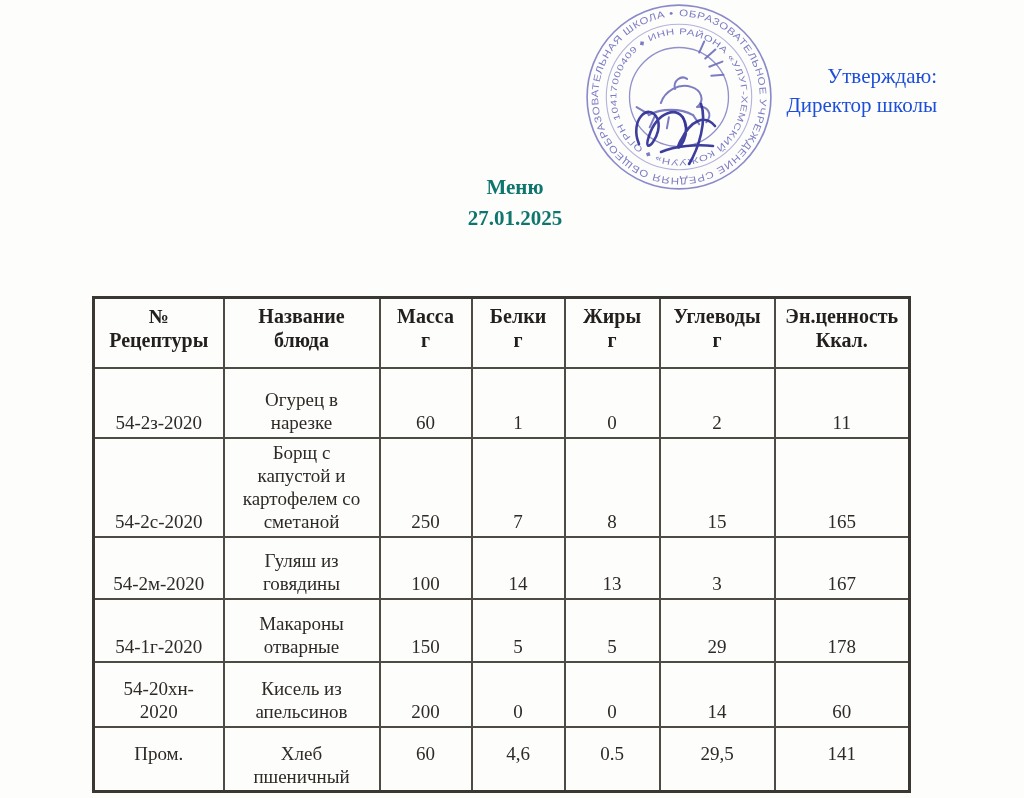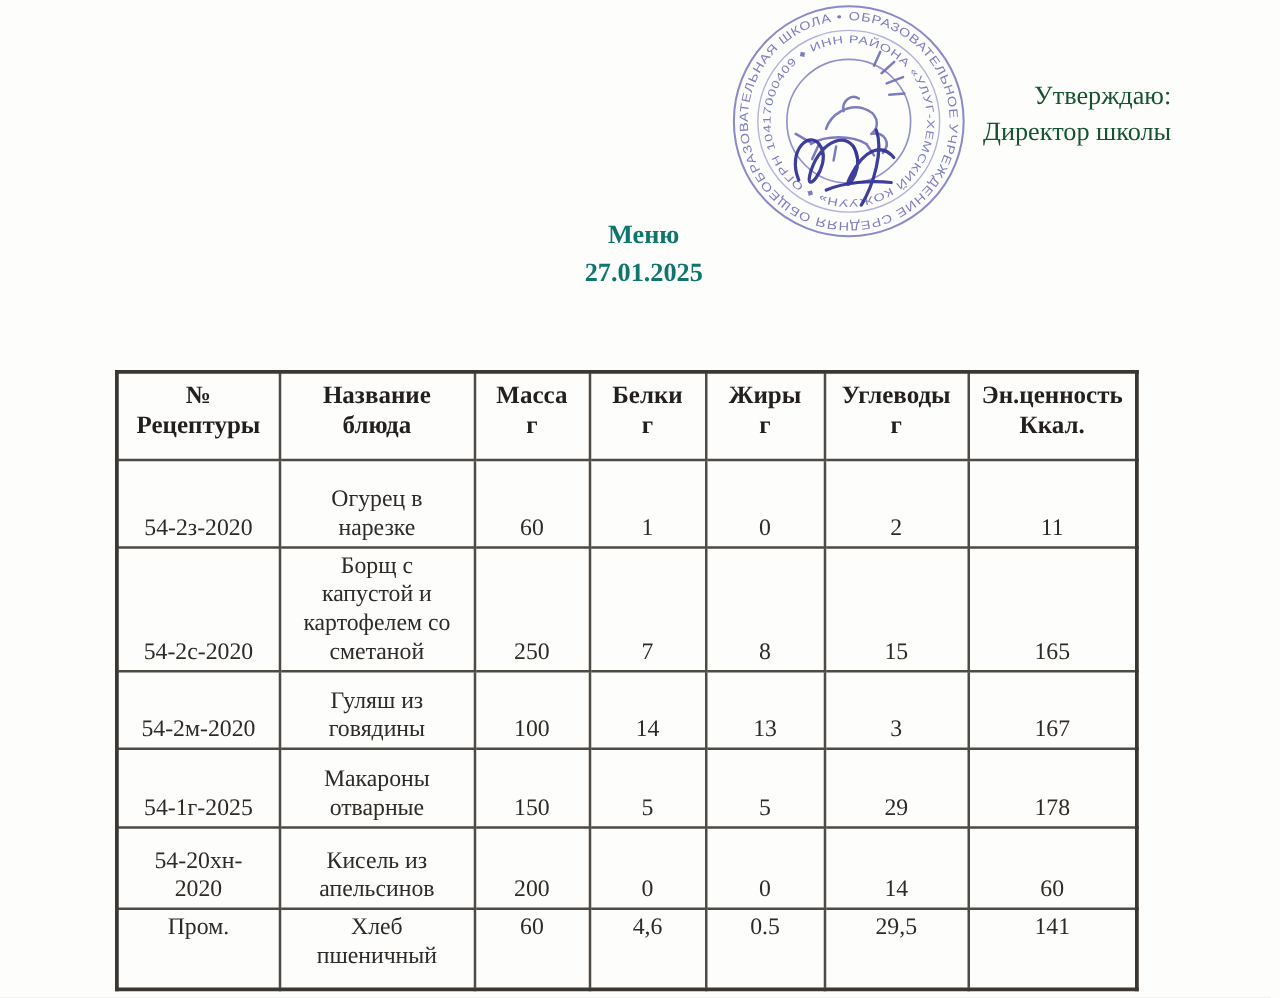--- a/index.html
+++ b/index.html
@@ -9,21 +9,21 @@
     background:#fdfdfc;
     overflow:hidden;
     font-family:"Liberation Serif", serif;
     color:#332f2b;
   }
   
   .approval{
     position:absolute; top:62px; right:87px;
     text-align:right;
     font-size:21px; line-height:29px;
-    color:#14532d;
+    color:#1d4ed8;
   }
   
   .stamp-svg{position:absolute; left:578px; top:-4px; width:202px; height:202px; opacity:.92;}
   .sig-svg{position:absolute; left:605px; top:86px; width:190px; height:100px;}
   
   .title-block{
     position:absolute; top:172px; left:315px; width:400px;
     text-align:center; font-weight:bold; font-size:21px; line-height:31px;
     color:#0f766e;
   }
@@ -38,21 +38,21 @@
     border:2px solid #4e4a44;
     text-align:center;
     overflow:hidden;
   }
   table.menu th{
     vertical-align:top; padding-top:5px;
     font-weight:bold; font-size:20px; line-height:24px; color:#221f1c;
   }
   td.cell{white-space:pre-line; line-height:23px;margin-left:20px;}
   tr.vbottom td{vertical-align:bottom; padding-bottom:3px;}
-  tr.vtop td{vertical-align:top; padding-top:2px;}
+  tr.vtop td{vertical-align:top; padding-top:14px;}
 </style>
 </head>
 <body>
 
 <div class="page">
 
   <svg class="stamp-svg" viewBox="0 0 200 200">
     <defs>
       <path id="ringOuter" d="M 100,20 A 80,80 0 0 1 100,180 A 80,80 0 0 1 100,20"></path>
       <path id="ringInner" d="M 100,38 A 62,62 0 0 1 100,162 A 62,62 0 0 1 100,38"></path>
@@ -169,21 +169,21 @@
       <td class="cell">54-2м-2020</td>
       <td class="cell">Гуляш из
 говядины</td>
       <td class="cell">100</td>
       <td class="cell">14</td>
       <td class="cell">13</td>
       <td class="cell">3</td>
       <td class="cell">167</td>
     </tr>
     <tr class="vbottom" style="height:63px">
-      <td class="cell">54-1г-2025</td>
+      <td class="cell">54-1г-2020</td>
       <td class="cell">Макароны
 отварные</td>
       <td class="cell">150</td>
       <td class="cell">5</td>
       <td class="cell">5</td>
       <td class="cell">29</td>
       <td class="cell">178</td>
     </tr>
     <tr class="vbottom" style="height:65px">
       <td class="cell">54-20хн-

